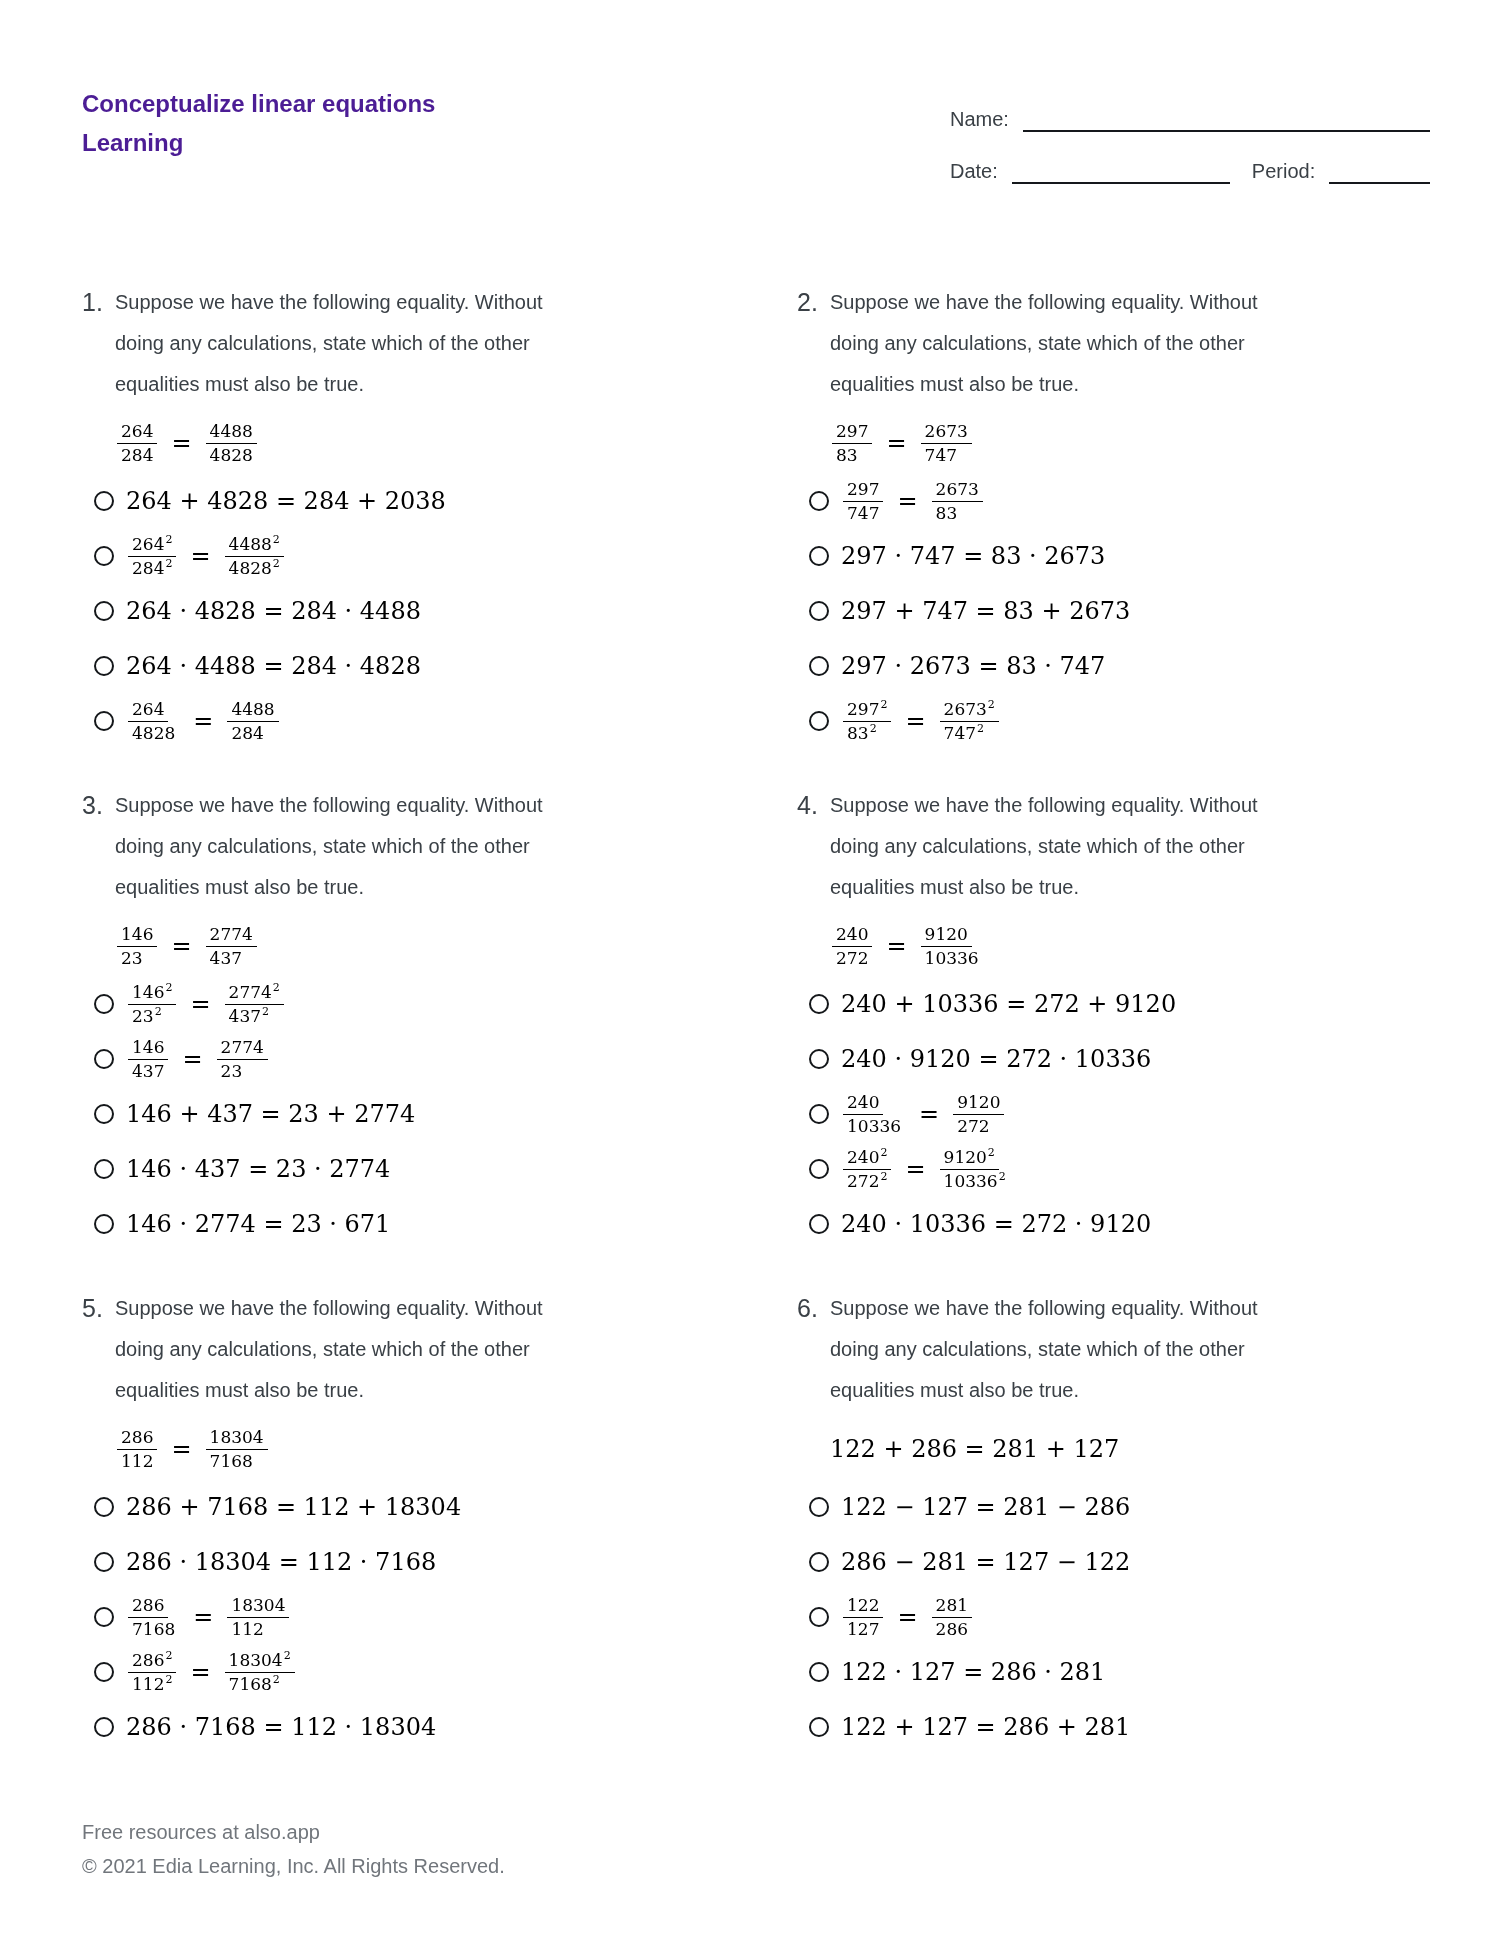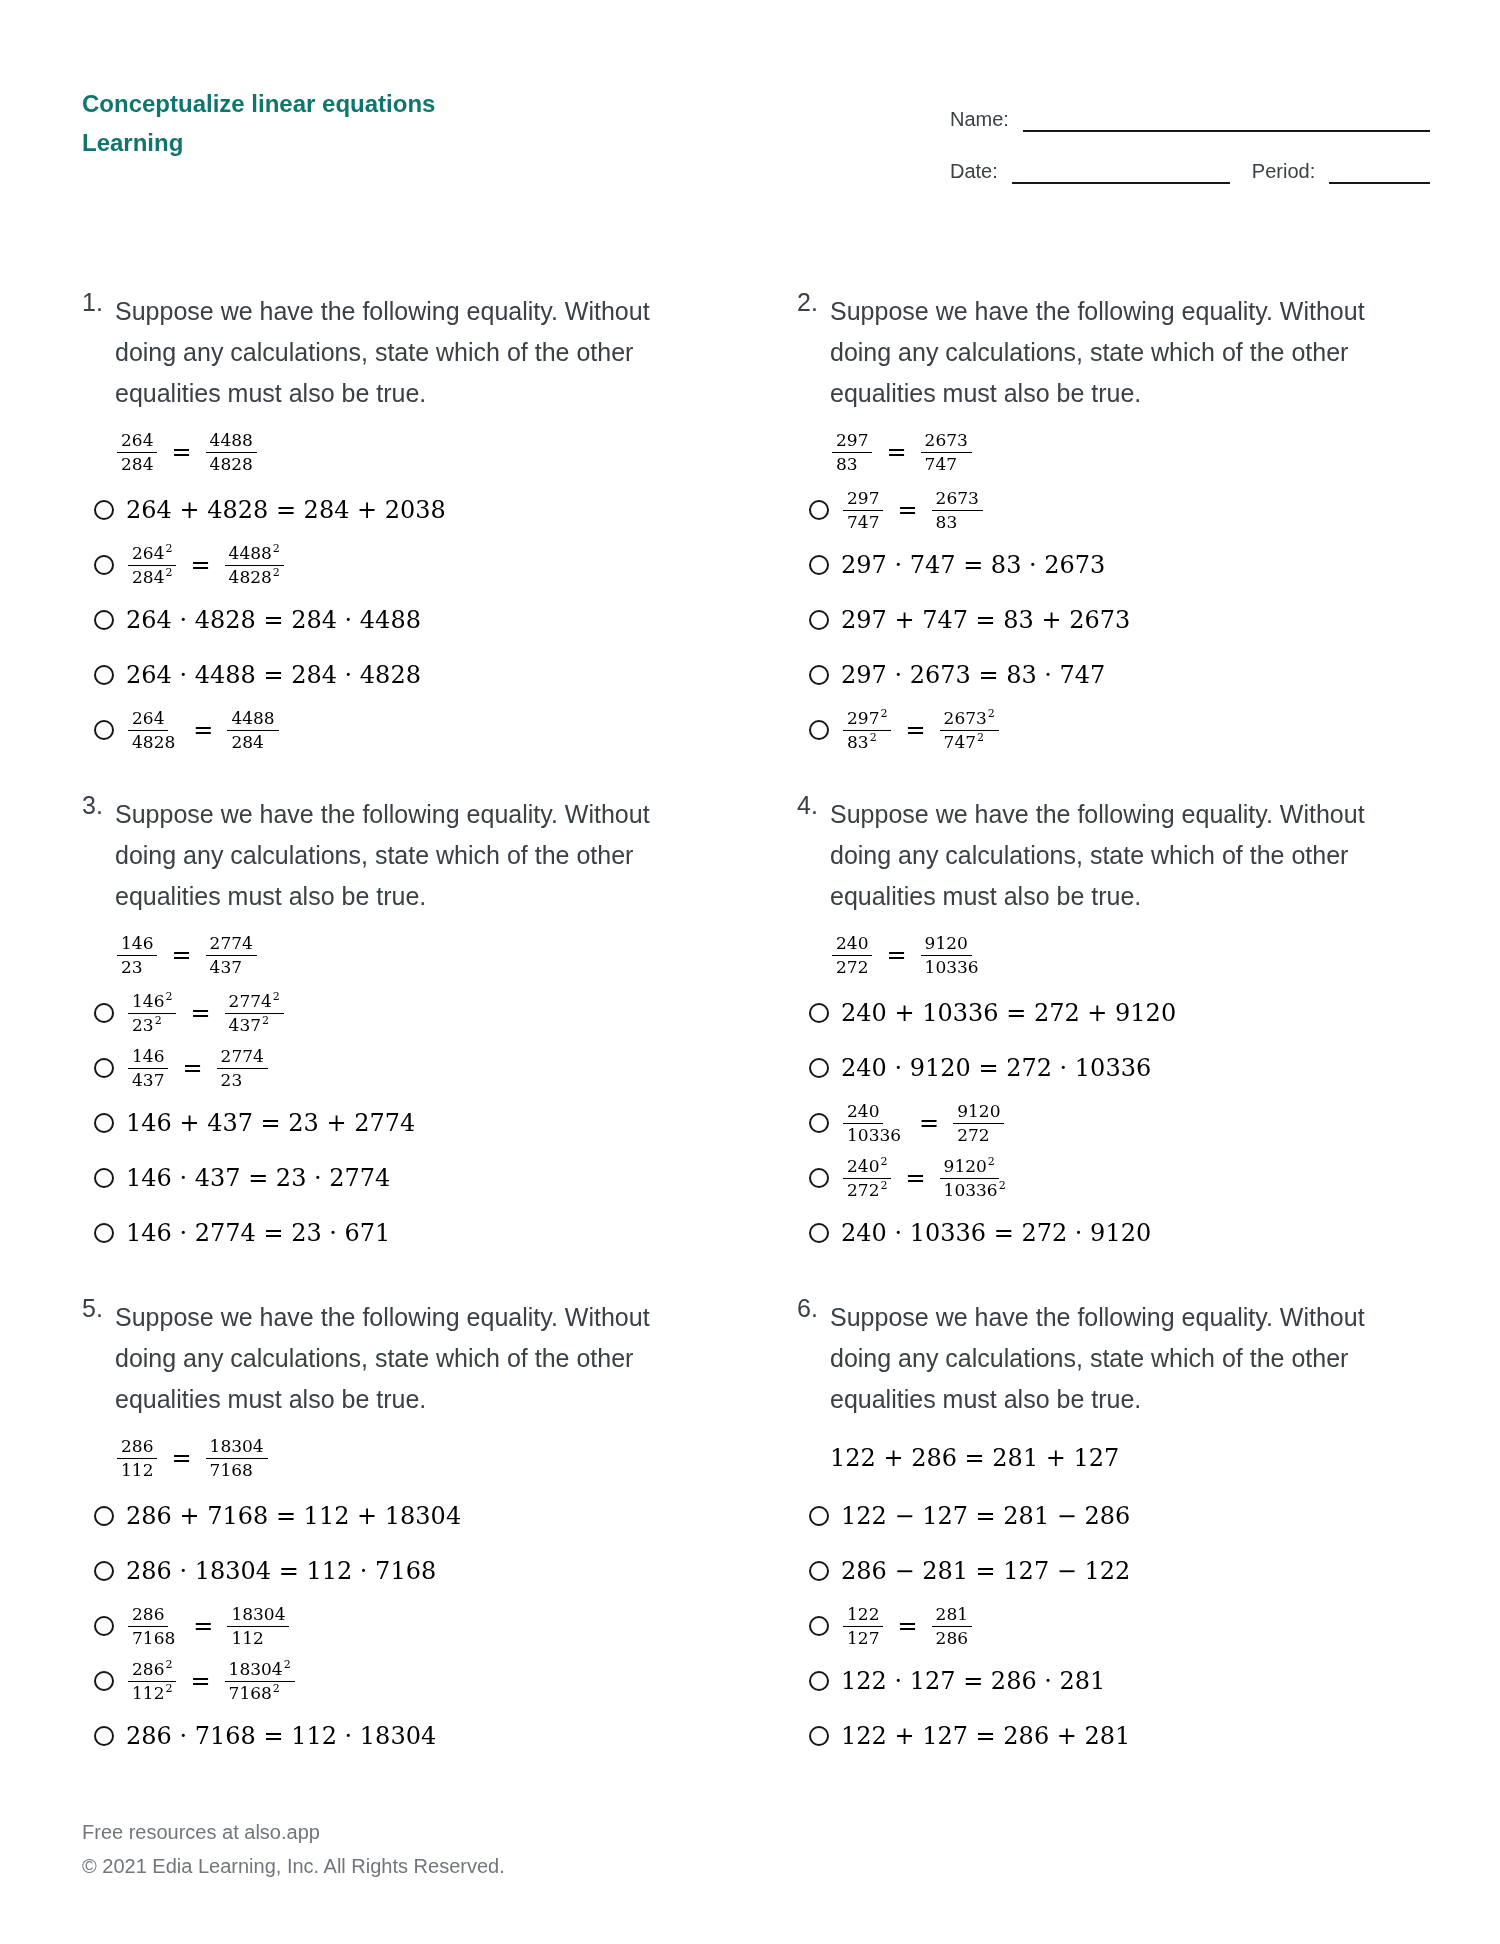--- a/index.html
+++ b/index.html
@@ -8,42 +8,42 @@
     width:1500px;height:1944px;
     background:#ffffff;
     font-family:"Liberation Sans",sans-serif;
     color:#3a4046;
     box-sizing:border-box;
     padding:84px 70px 0 82px;
     overflow:hidden;
   }
   
   header{display:flex;justify-content:space-between;align-items:flex-start;}
-  .title-block{font-size:24px;line-height:39px;font-weight:bold;color:#0f766e;}
+  .title-block{font-size:24px;line-height:39px;font-weight:bold;color:#4c1d95;}
   .fields{width:480px;margin-top:24px;font-size:20px;color:#3a4046;}
   .frow{display:flex;align-items:flex-start;}
   .frow + .frow{margin-top:28px;}
   .flabel{margin-right:14px;white-space:nowrap;}
   .fline{border-bottom:2px solid #15181c;height:22px;}
   .grow{flex:1;}
   .date-line{width:218px;}
   .period-label{margin-left:22px;}
   .period-line{flex:1;}
   
   #questions{
     margin-top:98px;
     display:grid;
     grid-template-columns:660px 660px;
     column-gap:55px;
     grid-auto-rows:503px;
   }
   .question{overflow:visible;}
   .q-head{display:flex;}
   .q-num{flex:none;width:33px;font-size:25px;line-height:41px;color:#3a4046;}
-  .q-prompt{font-size:25px;line-height:41px;color:#3a4046;margin-top:9px;}
+  .q-prompt{font-size:20px;line-height:41px;color:#3a4046;}
   
   .math{
     font-family:"DejaVu Serif","Liberation Serif",serif;
     font-size:24px;color:#000;
     display:inline-flex;align-items:center;white-space:nowrap;
   }
   .mop{margin:0 12px;}
   .frac{
     display:inline-flex;flex-direction:column;align-items:flex-start;
     font-size:17px;line-height:1.1;margin:0 2px;

